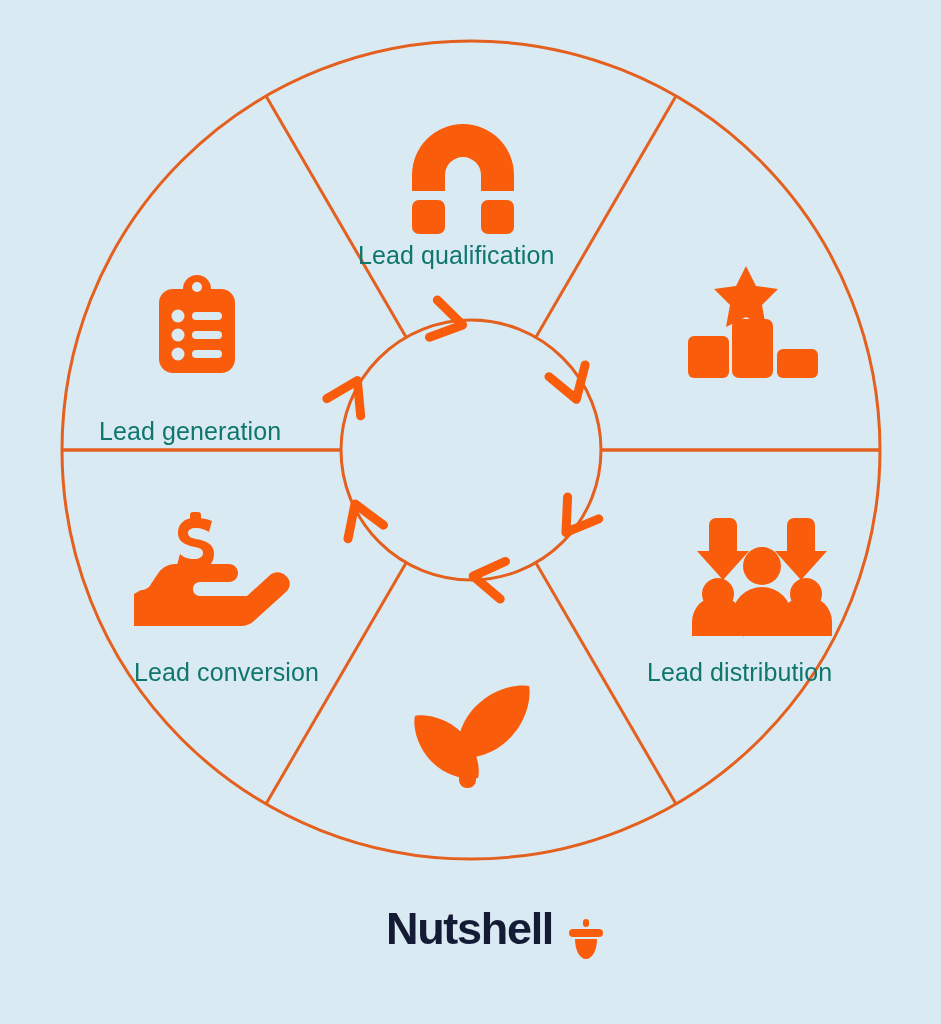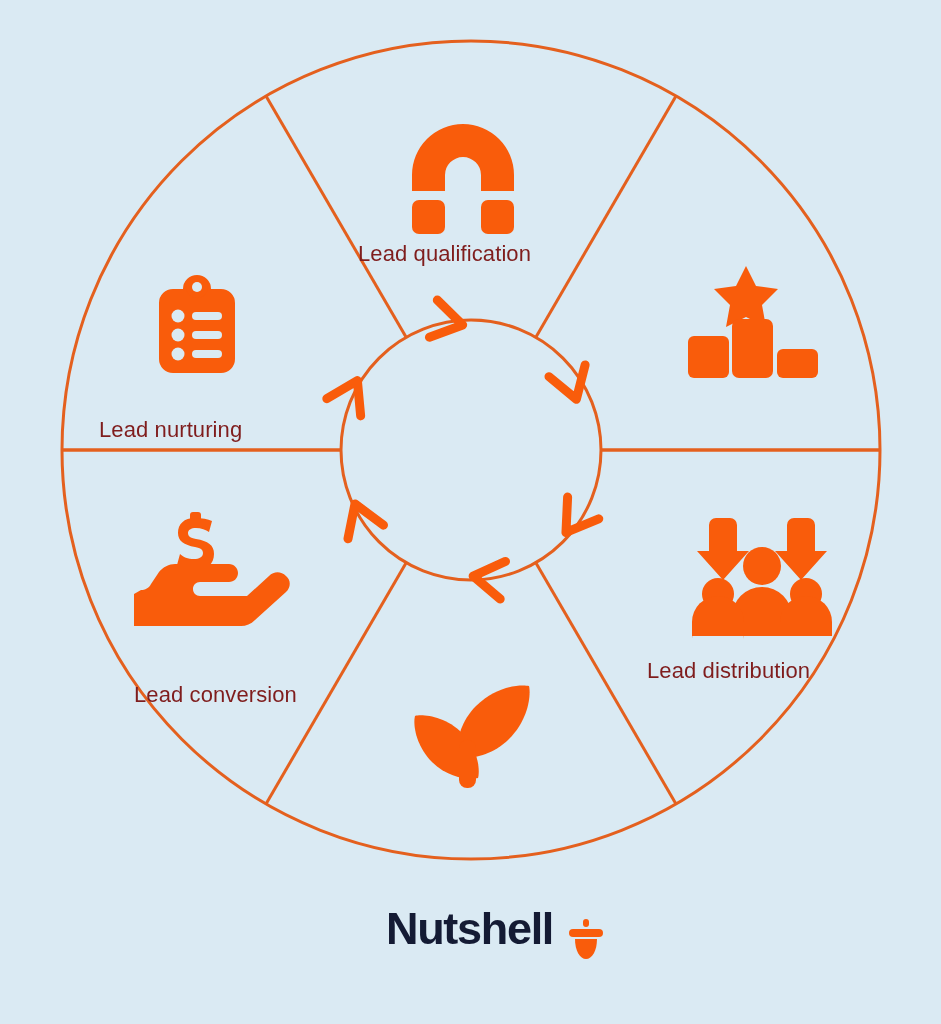--- a/index.html
+++ b/index.html
@@ -23,22 +23,22 @@
   svg.diagram {
     position: absolute;
     left: 0;
     top: 0;
     width: 941px;
     height: 1024px;
     display: block;
   }
   .seg-label {
     position: absolute;
-    color: #7f1d1d;
-    font-size: 22px;
+    color: #0f766e;
+    font-size: 25px;
     font-family: "Liberation Sans", sans-serif;
     white-space: nowrap;
     letter-spacing: 0.1px;
     line-height: 1;
   }
   .brand {
     position: absolute;
     left: 0;
     right: 0;
     top: 906px;
@@ -167,27 +167,27 @@
     </g>
 
     <g fill="#f95c0b" transform="translate(573,919)">
       <rect x="10" y="0" width="6" height="8" rx="3"></rect>
       <path d="M0,10 L26,10 A3,3 0 0 1 26,18 L0,18 A3,3 0 0 1 0,10 Z"></path>
       <path d="M2,20 L24,20 C24,32 19,40 13,40 C7,40 2,32 2,20 Z"></path>
     </g>
 
   </svg>
 
-  <div class="seg-label" style="left:99px; top:419px;">Lead nurturing</div>
+  <div class="seg-label" style="left:99px; top:419px;">Lead generation</div>
 
   <div class="seg-label" style="left:358px; top:243px;">Lead qualification</div>
 
   <div class="seg-label" style="left:647px; top:660px;">Lead distribution</div>
 
 
-  <div class="seg-label" style="left:134px; top:660px;margin-top:24px;">Lead conversion</div>
+  <div class="seg-label" style="left:134px; top:660px;">Lead conversion</div>
 
   <div class="brand">
     <span class="brand-word">Nutshell</span>
     <span style="display:inline-block;width:40px;height:1px;"></span>
   </div>
 
 </div>
 
 </body></html>

